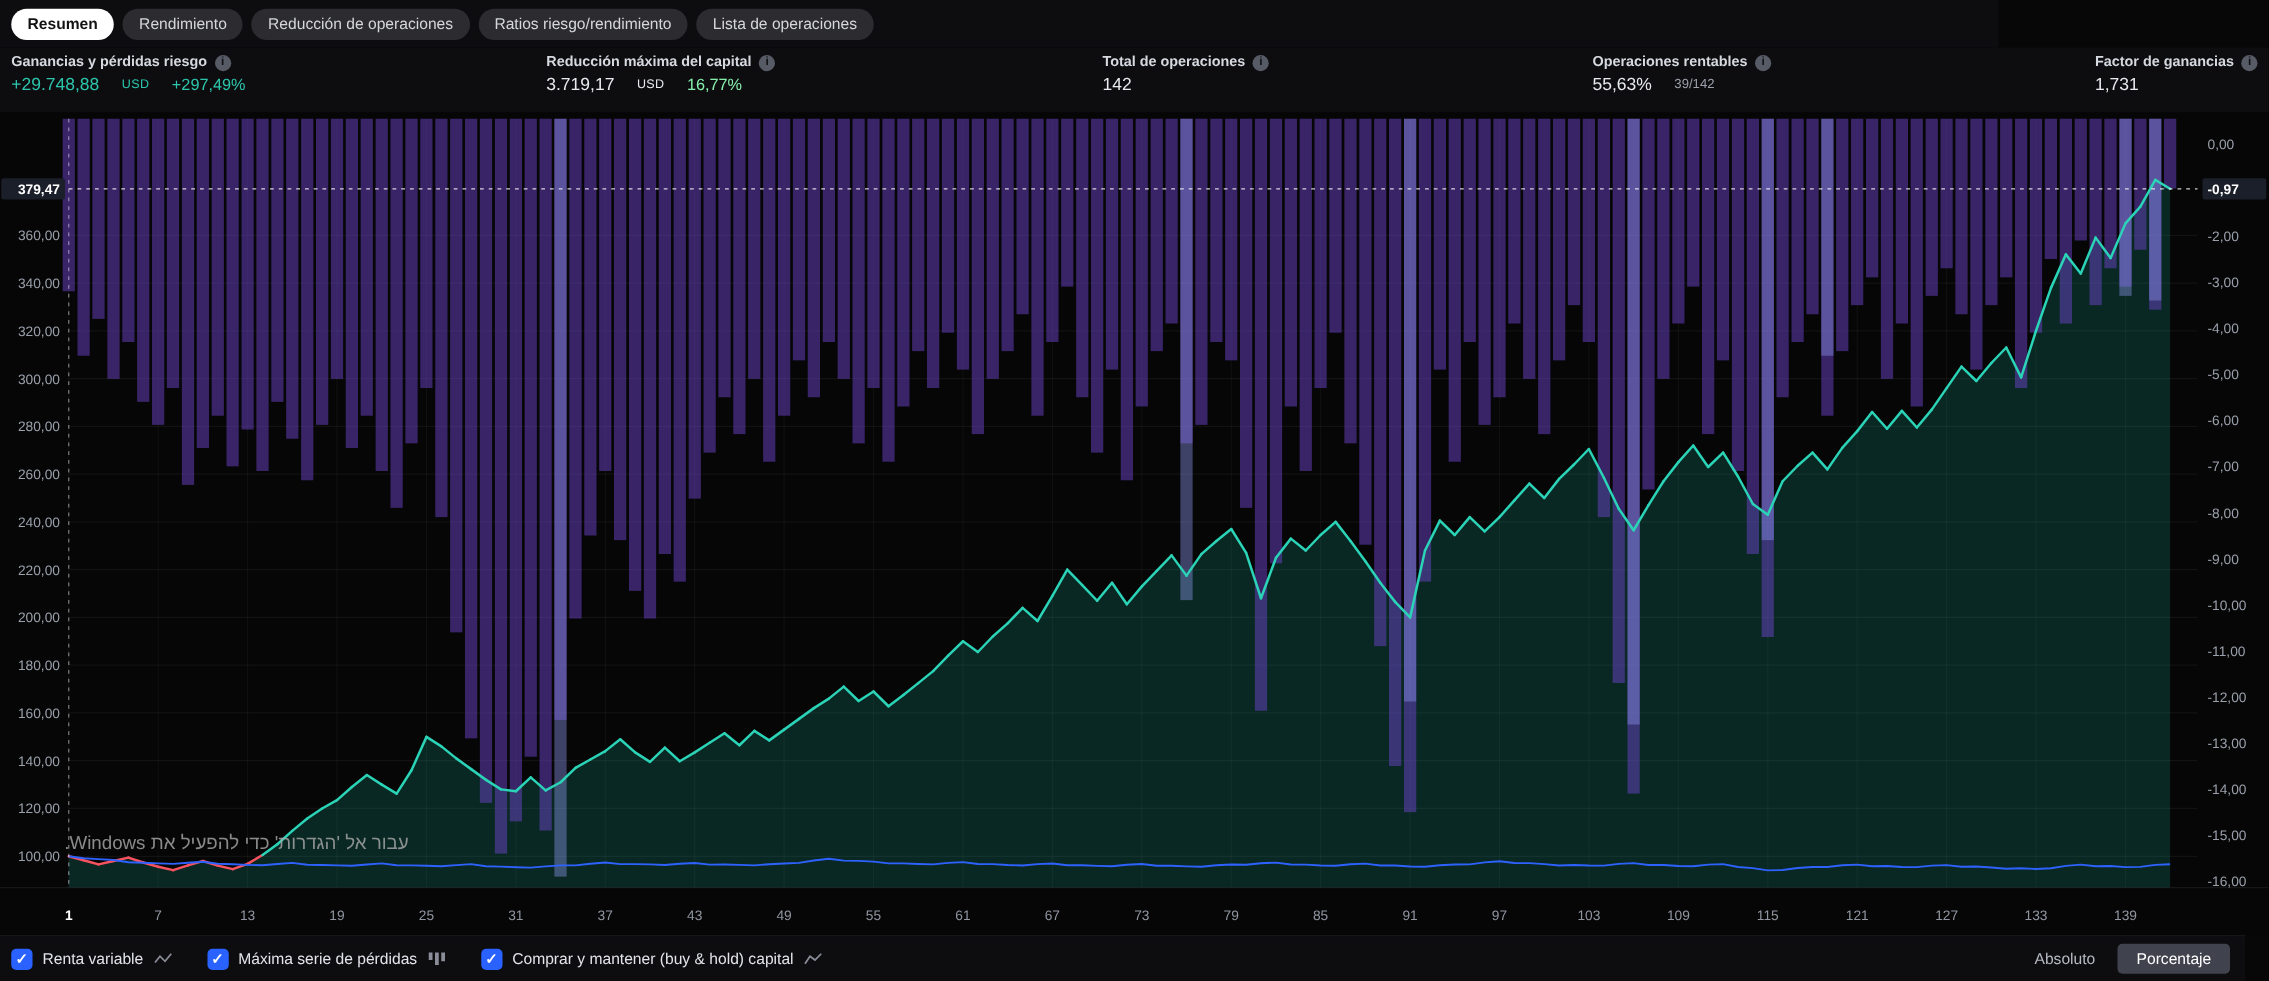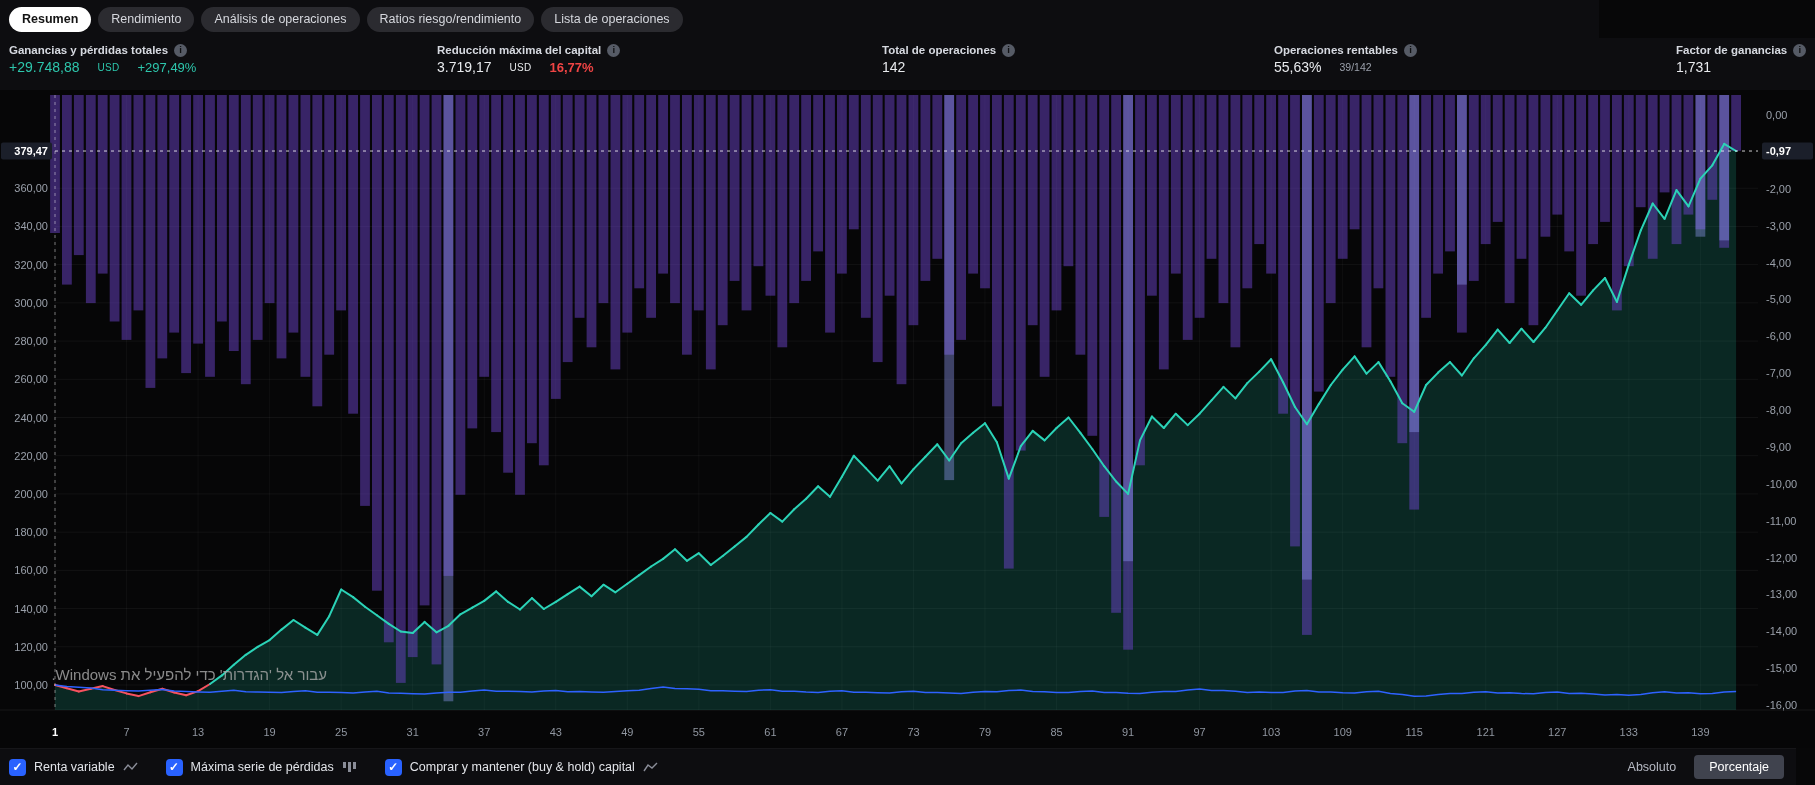--- a/index.html
+++ b/index.html
@@ -21,21 +21,21 @@
   
   .stats{
     position:absolute;top:38px;left:0;width:1815px;height:52px;background:#0d0d10;
   }
   .stat{position:absolute;top:4px;}
   .stat-label{font-size:11.5px;font-weight:bold;color:#d6d9e0;display:flex;align-items:center;gap:6px;height:16px;}
   .stat-value{font-size:14px;color:#e8eaed;margin-top:1px;display:flex;align-items:center;gap:18px;}
   .stat-value .unit{font-size:10px;letter-spacing:.3px;}
   .stat-value .extra{font-size:13px;}
   .s0 .stat-value{color:#2dc6ac;}
-  .s1 .extra{font-weight:bold;color:#ef4444;}
+  .s1 .extra{font-weight:normal;color:#86efac;}
   .s3 .extra{font-size:10.5px;color:#9ba0ab;}
   .info{
     width:13px;height:13px;border-radius:50%;background:#565b66;color:#101114;
     display:inline-flex;align-items:center;justify-content:center;flex:none;cursor:pointer;
   }
   .info::after{content:"i";font-size:9.5px;font-weight:bold;line-height:1;}
   
   .chart{
     position:absolute;top:90px;left:0;background:#060607;display:block;
   }
@@ -64,29 +64,29 @@
     font-size:12.5px;color:#ffffff;background:#40434e;border-radius:4px;
     padding:5px 15px;cursor:pointer;
   }
 </style>
 </head>
 <body>
 
 <div class="tabbar">
   <div class="tab active">Resumen</div>
   <div class="tab">Rendimiento</div>
-  <div class="tab">Análisis de operaciones</div>
+  <div class="tab">Reducción de operaciones</div>
   <div class="tab">Ratios riesgo/rendimiento</div>
   <div class="tab">Lista de operaciones</div>
 </div>
 
 <div class="stats">
   <div class="stat s0" style="left:9px">
     <div class="stat-label">
-      <span>Ganancias y pérdidas totales</span>
+      <span>Ganancias y pérdidas riesgo</span>
       <span class="info"></span>
     </div>
     <div class="stat-value">
       <span>+29.748,88</span>
       <span class="unit">USD</span>
       <span class="extra">+297,49%</span>
     </div>
   </div>
   <div class="stat s1" style="left:437px">
     <div class="stat-label">

